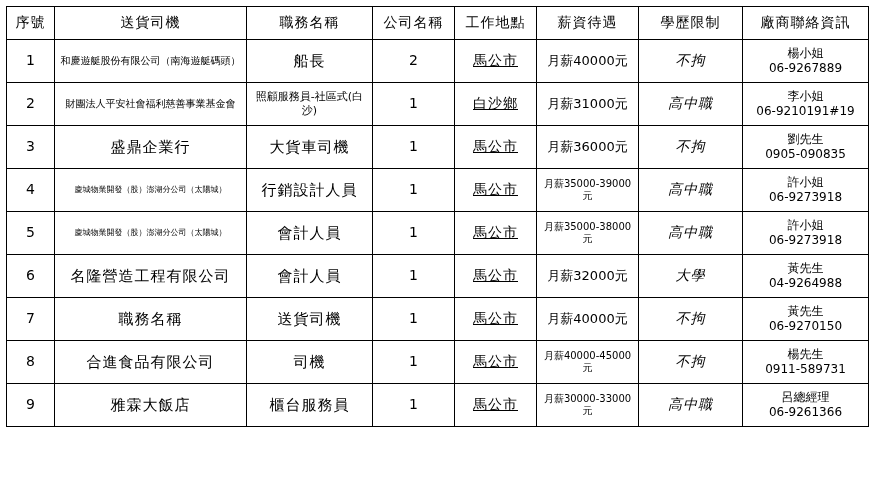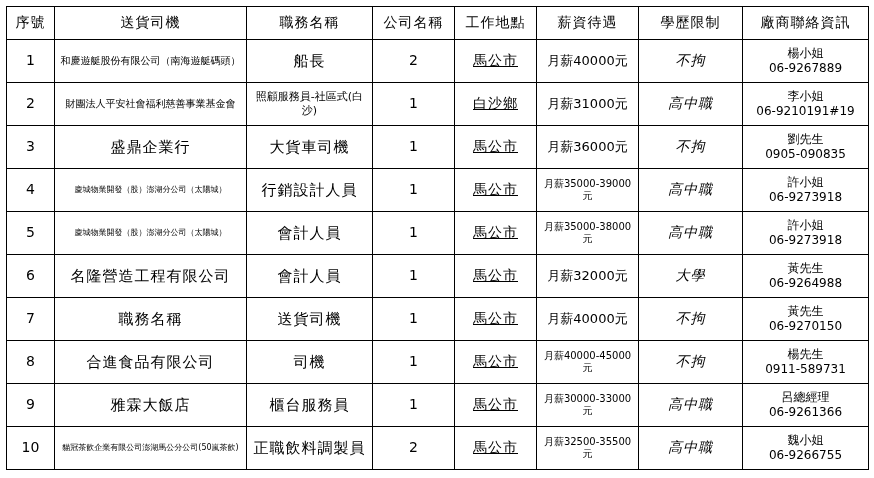--- a/index.html
+++ b/index.html
@@ -174,21 +174,21 @@
         <tr>
           <td class="seq">6</td>
           <td class="company">名隆營造工程有限公司</td>
           <td class="title">會計人員</td>
           <td class="count">1</td>
           <td class="place">馬公市</td>
           <td class="salary">月薪32000元</td>
           <td class="edu">大學</td>
           <td class="contact">
             <span class="nm">黃先生</span>
-            <span class="ph">06-9264988</span>
+            <span class="ph">04-9264988</span>
           </td>
         </tr>
         <tr>
           <td class="seq">7</td>
           <td class="company">職務名稱</td>
           <td class="title">送貨司機</td>
           <td class="count">1</td>
           <td class="place">馬公市</td>
           <td class="salary">月薪40000元</td>
           <td class="edu">不拘</td>
@@ -214,30 +214,17 @@
           <td class="seq">9</td>
           <td class="company">雅霖大飯店</td>
           <td class="title">櫃台服務員</td>
           <td class="count">1</td>
           <td class="place">馬公市</td>
           <td class="salary small">月薪30000-33000元</td>
           <td class="edu">高中職</td>
           <td class="contact">
             <span class="nm">呂總經理</span>
             <span class="ph">06-9261366</span>
-          </td>
-        </tr>
-        <tr>
-          <td class="seq">10</td>
-          <td class="company xsmall">貓冠茶飲企業有限公司澎湖馬公分公司(50嵐茶飲)</td>
-          <td class="title">正職飲料調製員</td>
-          <td class="count">2</td>
-          <td class="place">馬公市</td>
-          <td class="salary small">月薪32500-35500元</td>
-          <td class="edu">高中職</td>
-          <td class="contact">
-            <span class="nm">魏小姐</span>
-            <span class="ph">06-9266755</span>
           </td>
         </tr>
       </tbody>
   </table>
 </div>
 
 </body></html>

